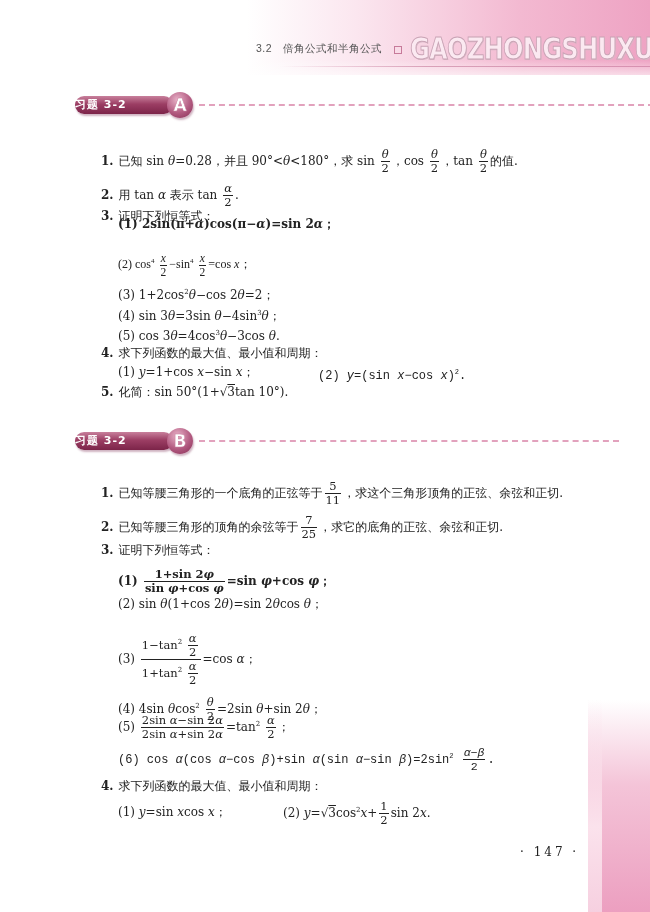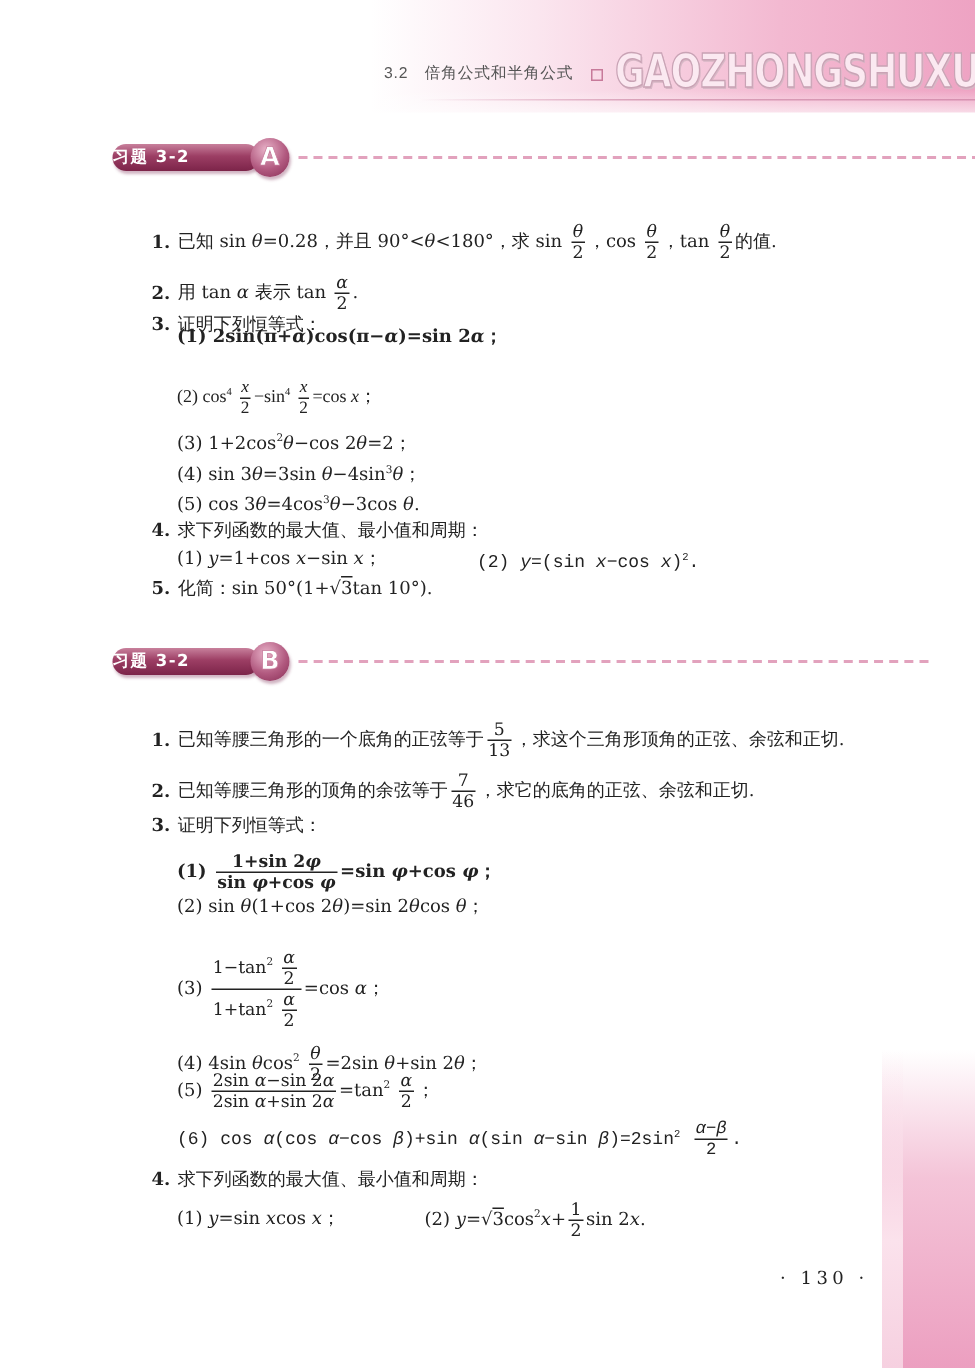--- a/index.html
+++ b/index.html
@@ -134,33 +134,33 @@
 
 <div class="sec-head" style="top:428px;">
   <div class="badge-pill"></div>
   <div class="badge-text">习题 3-2</div>
   <div class="badge-circle"></div>
   <div class="badge-letter">B</div>
   <div class="dash-line" style="width:420px;"></div>
 </div>
 
 <div class="prob" style="left:101px; top:480px;">
-  <span class="num">1.</span>已知等腰三角形的一个底角的正弦等于<span class="frac"><span class="n">5</span><span class="d">13</span></span>，求这个三角形顶角的正弦、余弦和正切.
+  <span class="num">1.</span>已知等腰三角形的一个底角的正弦等于<span class="frac"><span class="n">5</span><span class="d">11</span></span>，求这个三角形顶角的正弦、余弦和正切.
 </div>
 <div class="prob" style="left:101px; top:514px;">
-  <span class="num">2.</span>已知等腰三角形的顶角的余弦等于<span class="frac"><span class="n">7</span><span class="d">46</span></span>，求它的底角的正弦、余弦和正切.
+  <span class="num">2.</span>已知等腰三角形的顶角的余弦等于<span class="frac"><span class="n">7</span><span class="d">25</span></span>，求它的底角的正弦、余弦和正切.
 </div>
 <div class="prob" style="left:101px; top:542px;">
   <span class="num">3.</span><span>证明下列恒等式：</span>
 </div>
 <div class="prob" style="left:118px; top:568px;font-weight:bold;">(1) <span class="frac"><span class="n">1+sin 2<i>φ</i></span><span class="d">sin <i>φ</i>+cos <i>φ</i></span></span>=sin <i>φ</i>+cos <i>φ</i>；</div>
 <div class="prob" style="left:118px; top:596px;">(2) sin <i>θ</i>(1+cos 2<i>θ</i>)=sin 2<i>θ</i>cos <i>θ</i>；</div>
 <div class="prob" style="left:118px; top:632px;">(3) <span class="frac"><span class="n">1−tan<sup style="font-size:7px">2</sup> <span class="frac"><span class="n"><i>α</i></span><span class="d">2</span></span></span><span class="d">1+tan<sup style="font-size:7px">2</sup> <span class="frac"><span class="n"><i>α</i></span><span class="d">2</span></span></span></span>=cos <i>α</i>；</div>
 <div class="prob" style="left:118px; top:682px;margin-top:14px;">(4) 4sin <i>θ</i>cos<sup style="font-size:7px">2</sup> <span class="frac"><span class="n"><i>θ</i></span><span class="d">2</span></span>=2sin <i>θ</i>+sin 2<i>θ</i>；</div>
 <div class="prob" style="left:118px; top:714px;">(5) <span class="frac"><span class="n">2sin <i>α</i>−sin 2<i>α</i></span><span class="d">2sin <i>α</i>+sin 2<i>α</i></span></span>=tan<sup style="font-size:7px">2</sup> <span class="frac"><span class="n"><i>α</i></span><span class="d">2</span></span>；</div>
 <div class="prob" style="left:118px; top:746px;font-family:Liberation Mono, monospace;">(6) cos <i>α</i>(cos <i>α</i>−cos <i>β</i>)+sin <i>α</i>(sin <i>α</i>−sin <i>β</i>)=2sin<sup style="font-size:7px">2</sup> <span class="frac"><span class="n"><i>α</i>−<i>β</i></span><span class="d">2</span></span>.</div>
 <div class="prob" style="left:101px; top:778px;">
   <span class="num">4.</span><span>求下列函数的最大值、最小值和周期：</span>
 </div>
 <div class="prob" style="left:118px; top:804px;">(1) <i>y</i>=sin <i>x</i>cos <i>x</i>；</div>
 <div class="prob" style="left:283px; top:800px;">(2) <i>y</i>=√<span style="text-decoration:overline">3</span>cos<sup style="font-size:7px">2</sup><i>x</i>+<span class="frac"><span class="n">1</span><span class="d">2</span></span>sin 2<i>x</i>.</div>
 
-<div class="page-num">· 130 ·</div>
+<div class="page-num">· 147 ·</div>
 
 </body></html>

